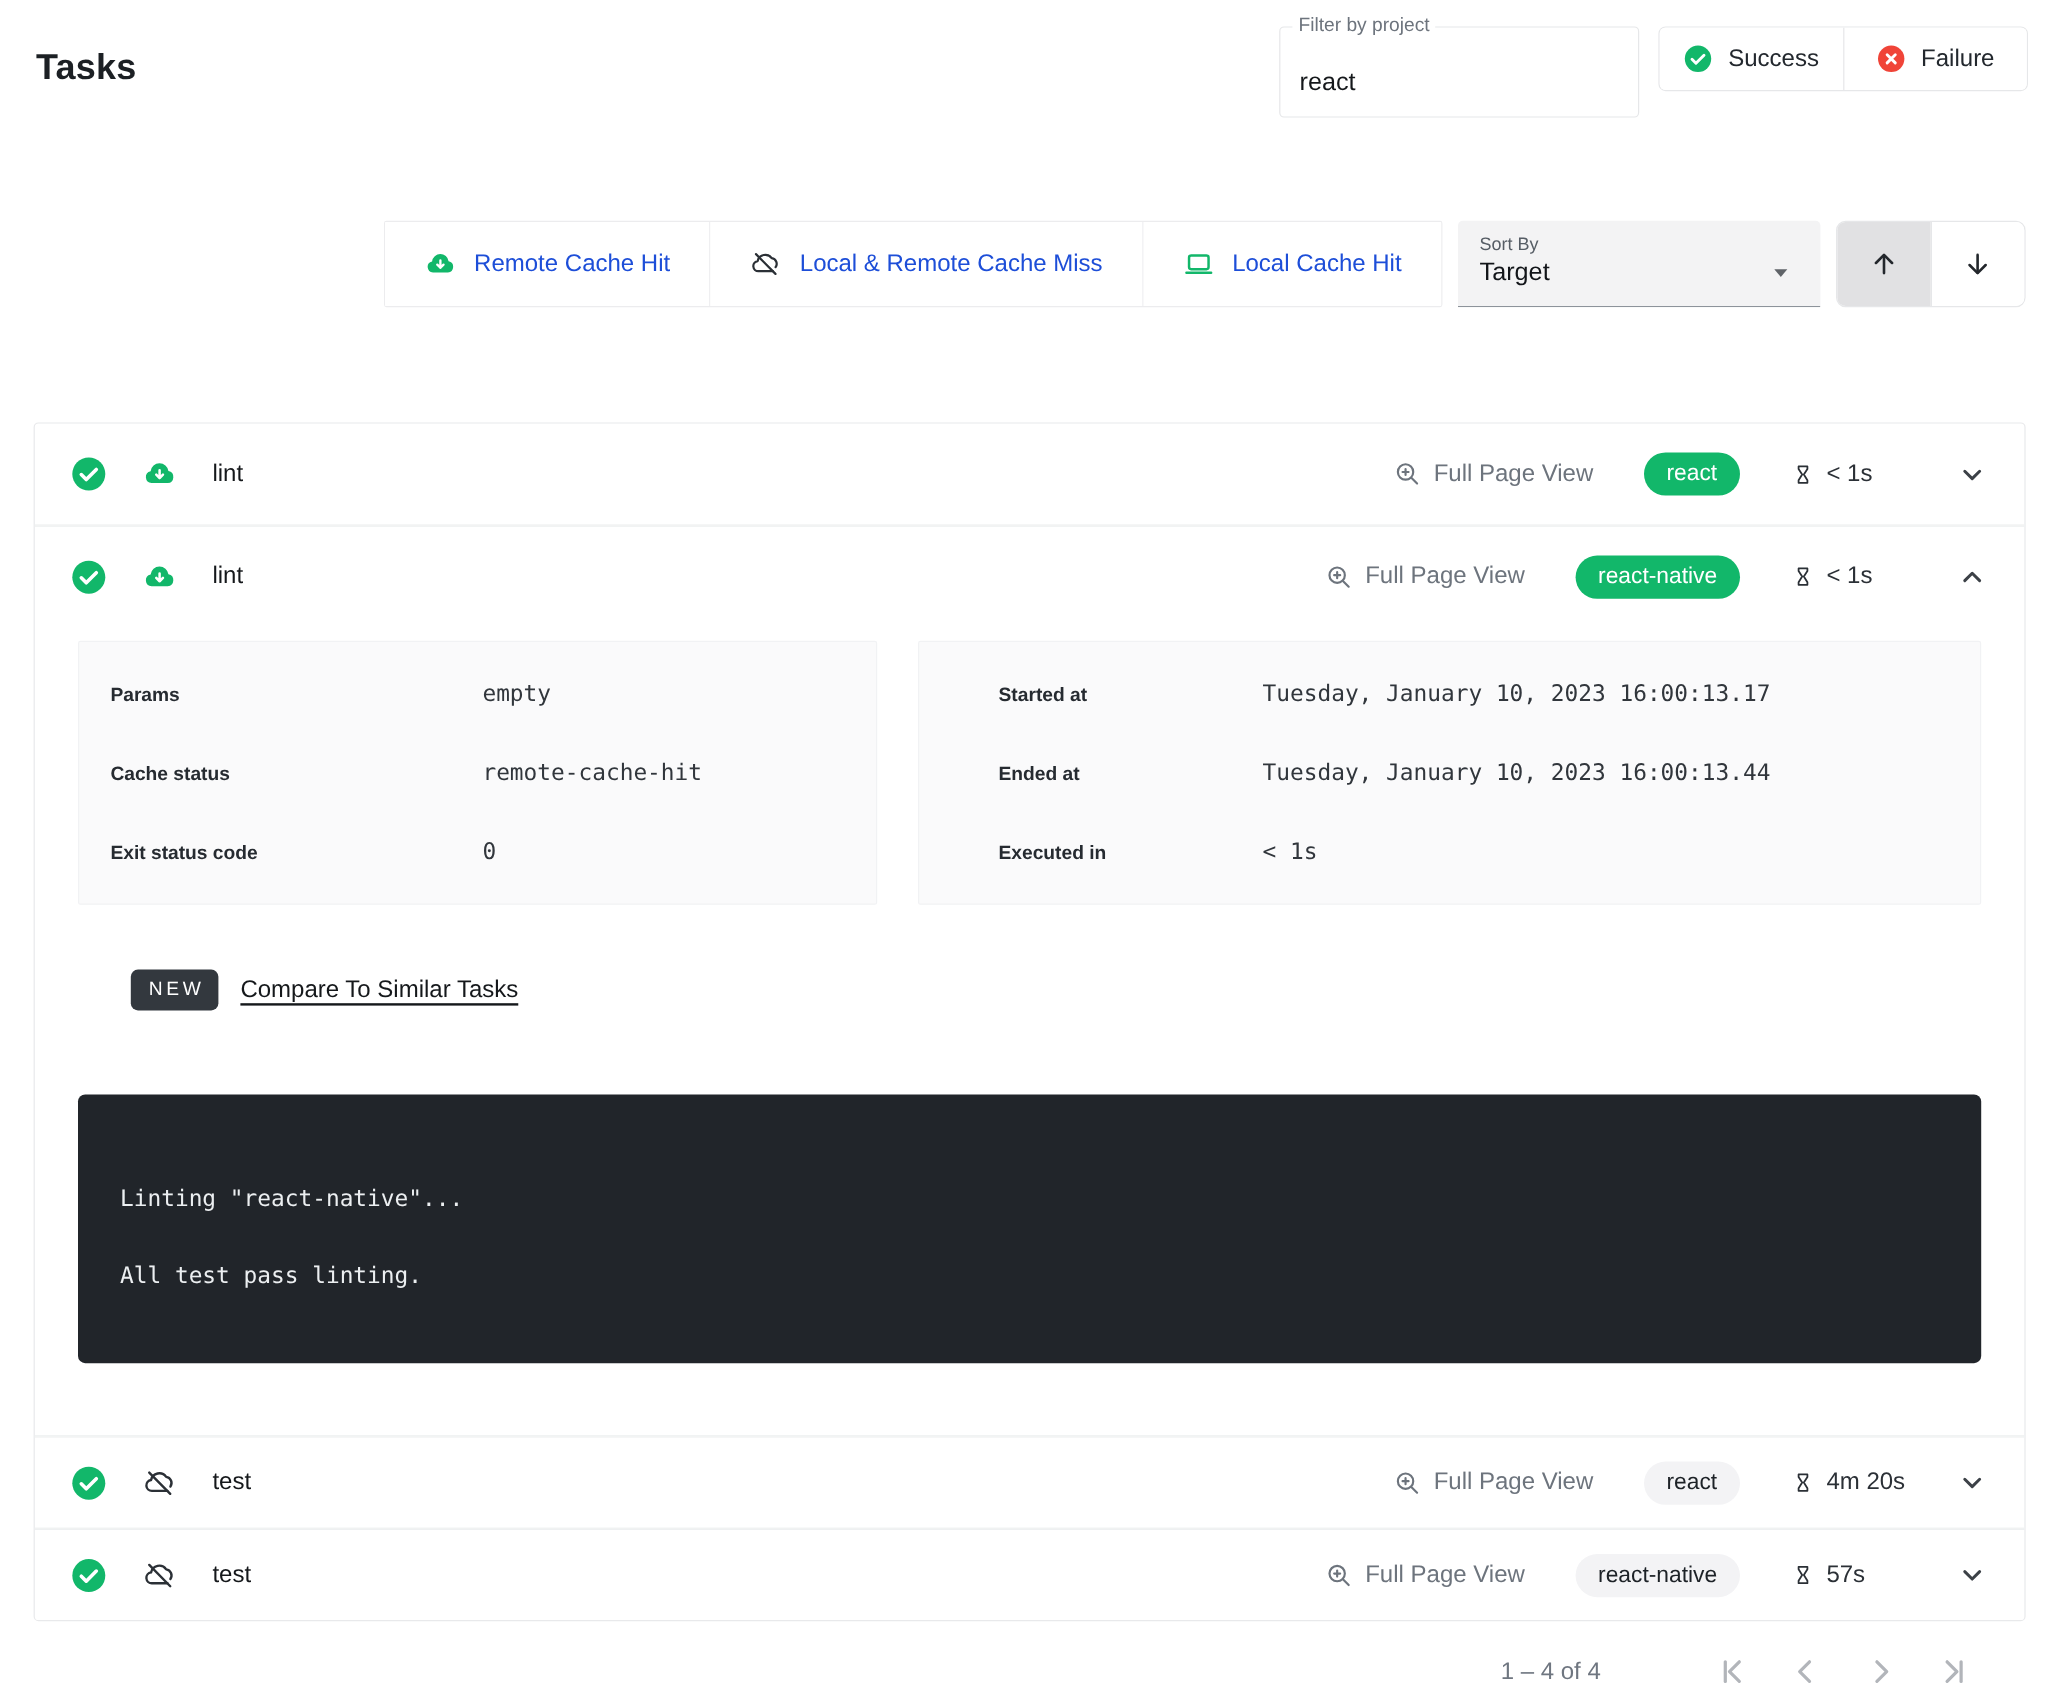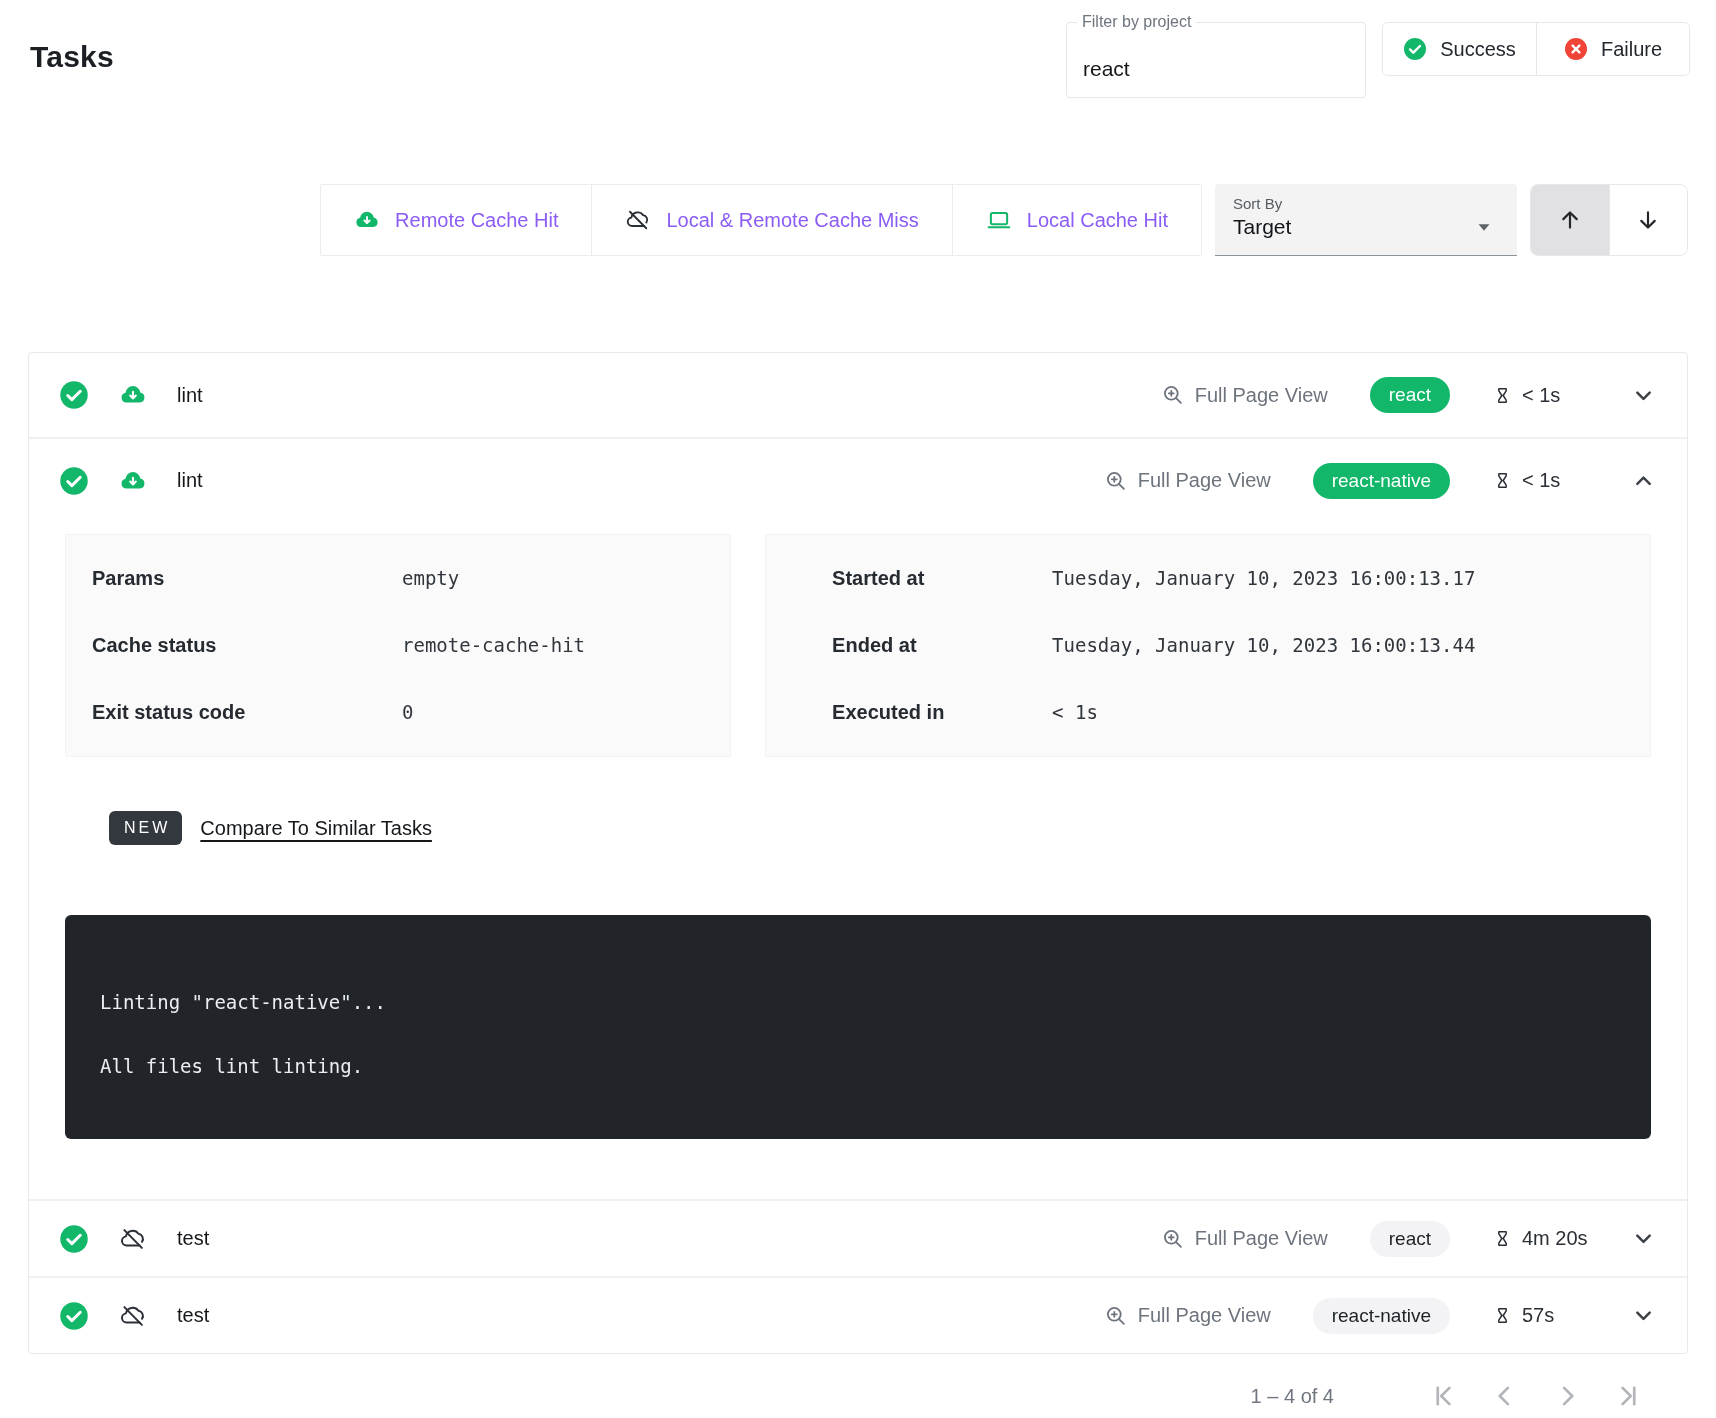--- a/index.html
+++ b/index.html
@@ -41,21 +41,21 @@
     font-family:"Liberation Sans", sans-serif;
   }
   .status-btn + .status-btn{border-left:1px solid var(--border);}
 
   
   .toolbar{display:flex; justify-content:flex-end; align-items:stretch; height:72px;
     margin:86px 28px 0 0; gap:13px;}
   .cache-group{display:flex; border:1px solid #ececee; border-radius:2px; background:#fff;}
   .cache-btn{
     display:flex; align-items:center; gap:15px; padding:0 33px; background:#fff; border:0;
-    border-right:1px solid #ececee; font-size:20px; color:#8b5cf6; cursor:pointer;
+    border-right:1px solid #ececee; font-size:20px; color:#1d4ed8; cursor:pointer;
     font-family:"Liberation Sans", sans-serif; white-space:nowrap;
   }
   .cache-btn:last-child{border-right:0;}
   .sort-select{
     position:relative; width:302px; background:#f3f3f4; border-radius:4px 4px 0 0;
     border-bottom:1px solid #8d939a; padding:11px 18px 0; cursor:pointer;
   }
   .sort-label{font-size:15px; color:#565d65;}
   .sort-value{font-size:21px; color:#121519; margin-top:3px;}
   .sort-caret{position:absolute; right:20px; top:30px;}
@@ -80,21 +80,21 @@
   .chev{background:none; border:0; cursor:pointer; display:flex; align-items:center;}
   .compact .task-row{height:76px;}
 
   
   .expanded-body{padding:0 36px;}
   .panels{display:flex; gap:34px; margin-top:12px;}
   .panel{background:var(--panel); border:1px solid #f1f2f4; border-radius:2px; padding:10px 0;}
   .panel.info{flex:0 0 42%;}
   .panel.timing{flex:1;padding-left:40px;}
   .prow{display:flex; align-items:baseline; padding:22px 26px;}
-  .plabel{font-weight:700; font-size:20px; color:#262b31;}
+  .plabel{font-weight:700; font-size:16px; color:#262b31;}
   .panel.info .plabel{width:310px;}
   .panel.timing .plabel{width:220px;}
   .pvalue{font-family:"DejaVu Sans Mono", monospace; font-size:19px; color:#31363c;}
   .compare-row{display:flex; align-items:center; gap:18px; margin-top:54px;margin-left:44px;}
   .new-badge{background:#33383e; color:#fff; font-size:16px; letter-spacing:3px; padding:8px 12px 8px 15px;
     border-radius:6px; font-weight:500;}
   .compare-link{font-size:20px; color:#15181b; text-decoration:underline; text-underline-offset:5px; cursor:pointer;}
   .terminal{
     margin:70px 0 60px; background:var(--terminal); border-radius:6px;
     padding:76px 35px 62px; color:#eceff1;
@@ -317,21 +317,21 @@
         </div>
       </div>
 
       <div class="compare-row">
         <span class="new-badge">NEW</span>
         <a class="compare-link">Compare To Similar Tasks</a>
       </div>
 
       <div class="terminal">
         <div class="tline">Linting "react-native"...</div>
-        <div class="tline">All files lint linting.</div>
+        <div class="tline">All test pass linting.</div>
       </div>
     </div>
   </div>
 
   <div class="task-block compact">
     <div class="task-row">
       <span class="icon">
         <svg width="30" height="30" viewBox="0 0 24 24">
             <circle cx="12" cy="12" r="11" fill="#12b76a"></circle>
             <path d="M7 12.4l3.3 3.3L17 9" stroke="#fff" stroke-width="2.4" fill="none" stroke-linecap="round" stroke-linejoin="round"></path>

